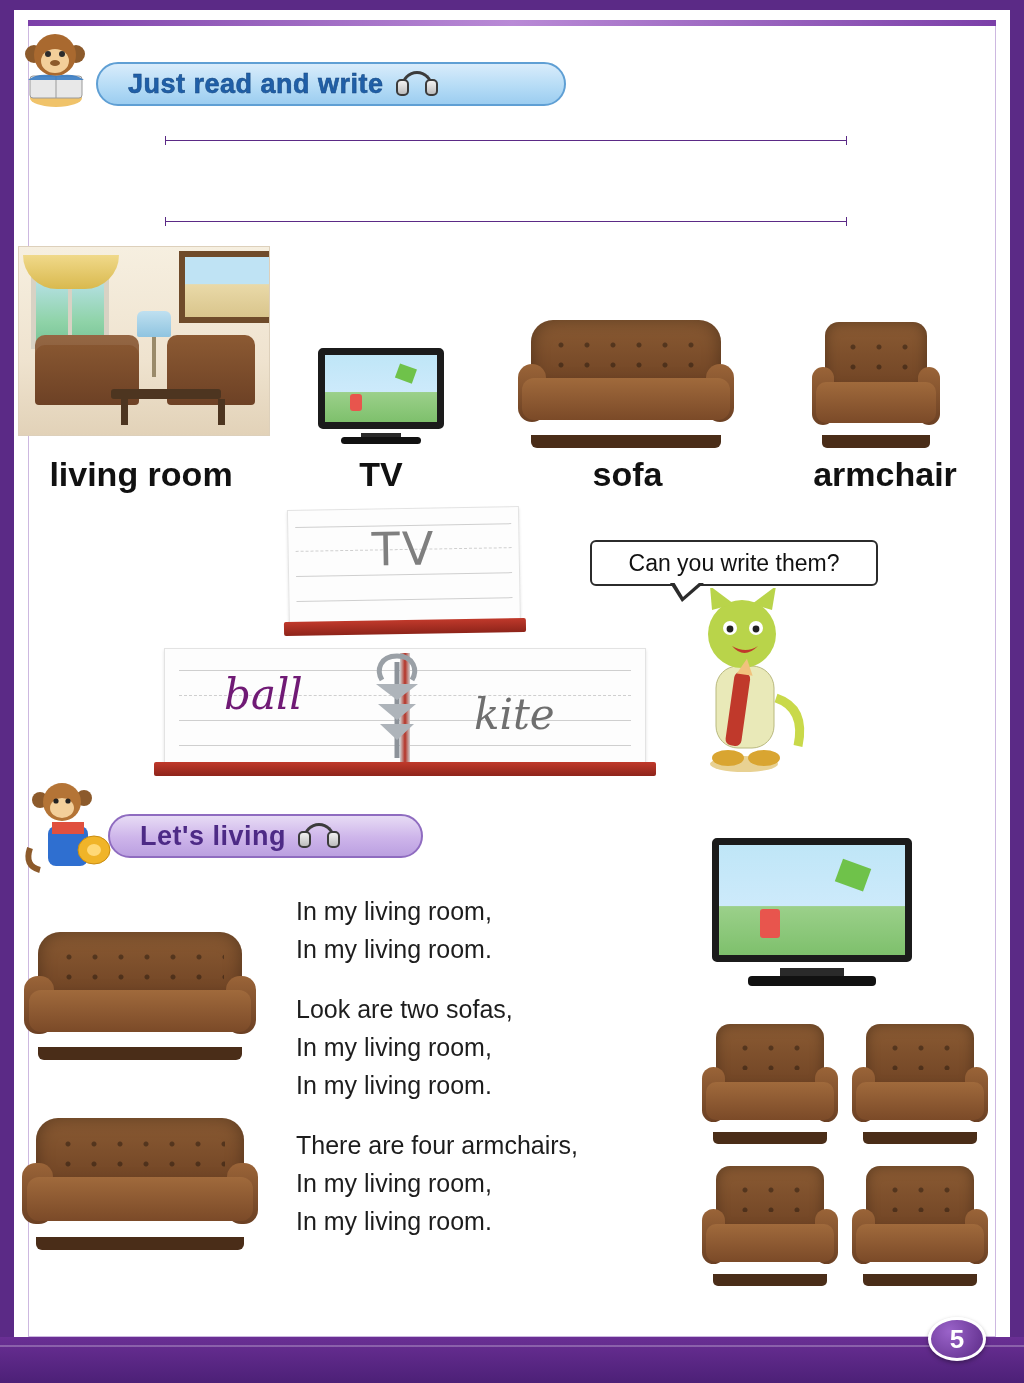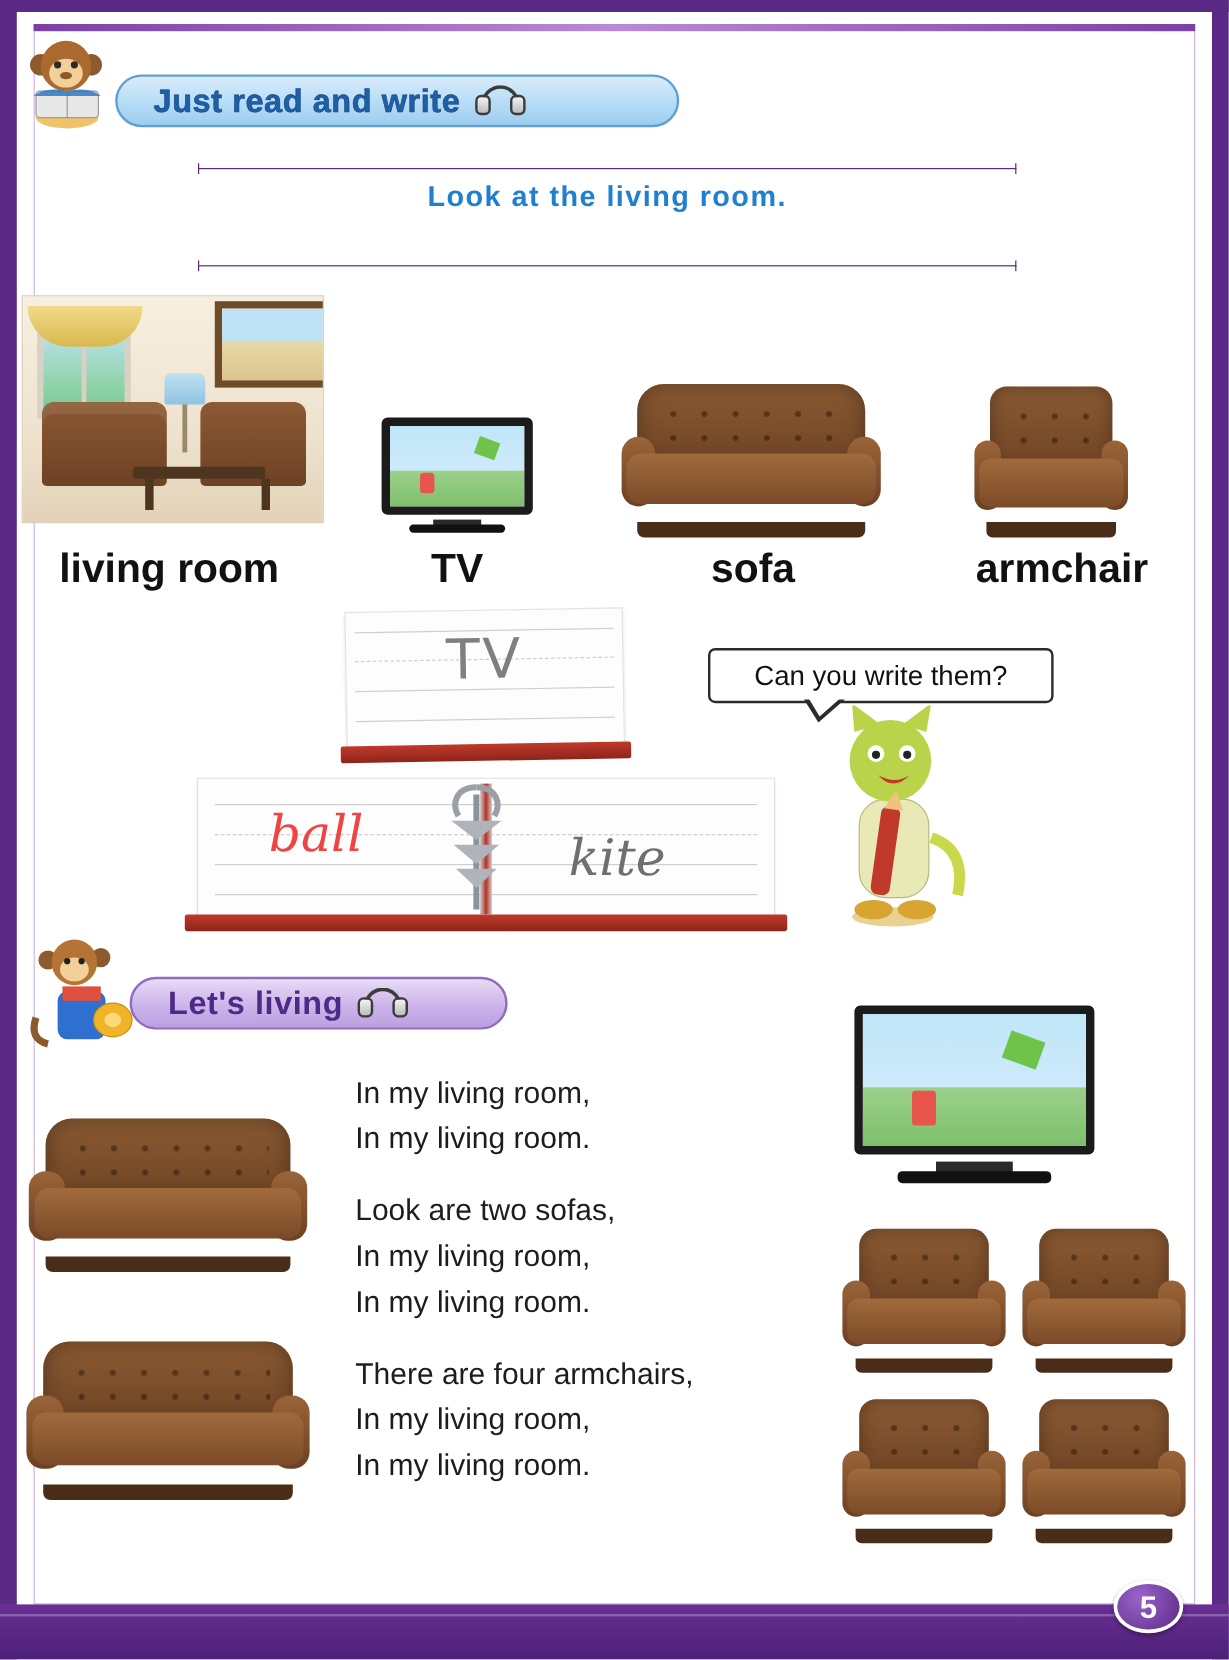--- a/index.html
+++ b/index.html
@@ -263,21 +263,21 @@
     background:linear-gradient(180deg,#c0392b,#8e241a);
     border-radius:2px;
   }
   .book .word {
     position:absolute; width:100%; text-align:center;
     font-family:"DejaVu Sans", sans-serif; color:#7f7f7f;
   }
   #book-tv { left:288px; top:508px; width:232px; height:126px; transform:rotate(-1deg); }
   #book-tv .word { top:14px; font-size:46px; letter-spacing:2px; }
   #book-words { left:164px; top:648px; width:482px; height:128px; }
-  #book-words .word-left { position:absolute; left:60px; top:22px; font-size:42px; font-style:italic; color:#ef4444; font-family:"DejaVu Serif", serif;}
+  #book-words .word-left { position:absolute; left:60px; top:22px; font-size:42px; font-style:italic; color:#701a75; font-family:"DejaVu Serif", serif;}
   #book-words .word-right { position:absolute; left:310px; top:22px; font-size:42px; font-style:italic; color:#6f6f6f; font-family:"DejaVu Serif", serif;margin-top:20px;}
   .book-center-spine {
     position:absolute; left:49%; top:4px; width:2%; height:96%;
     background:linear-gradient(90deg,#cfcfcf,#b33226,#cfcfcf);
   }
   .book-clip {
     position:absolute; left:366px; top:650px; width:62px; height:118px;
   }
 
   
@@ -340,21 +340,20 @@
   <div class="banner-title">Just read and write</div>
   <span class="headphone">
     <span class="band"></span>
       <span class="ear l"></span>
       <span class="ear r"></span>
   </span>
 </div>
 
 <div class="rule-line" id="rule-top"></div>
 <div id="instruction">
-  <div>Look at the living room.</div>
 </div>
 <div class="rule-line" id="rule-bottom"></div>
 
 <div id="scene-living-room">
   <div class="win"></div>
   <div class="curtain"></div>
   <div class="wall-pic"></div>
   <div class="lamp-shade"></div>
   <div class="lamp-pole"></div>
   <div class="mini-sofa"></div>

